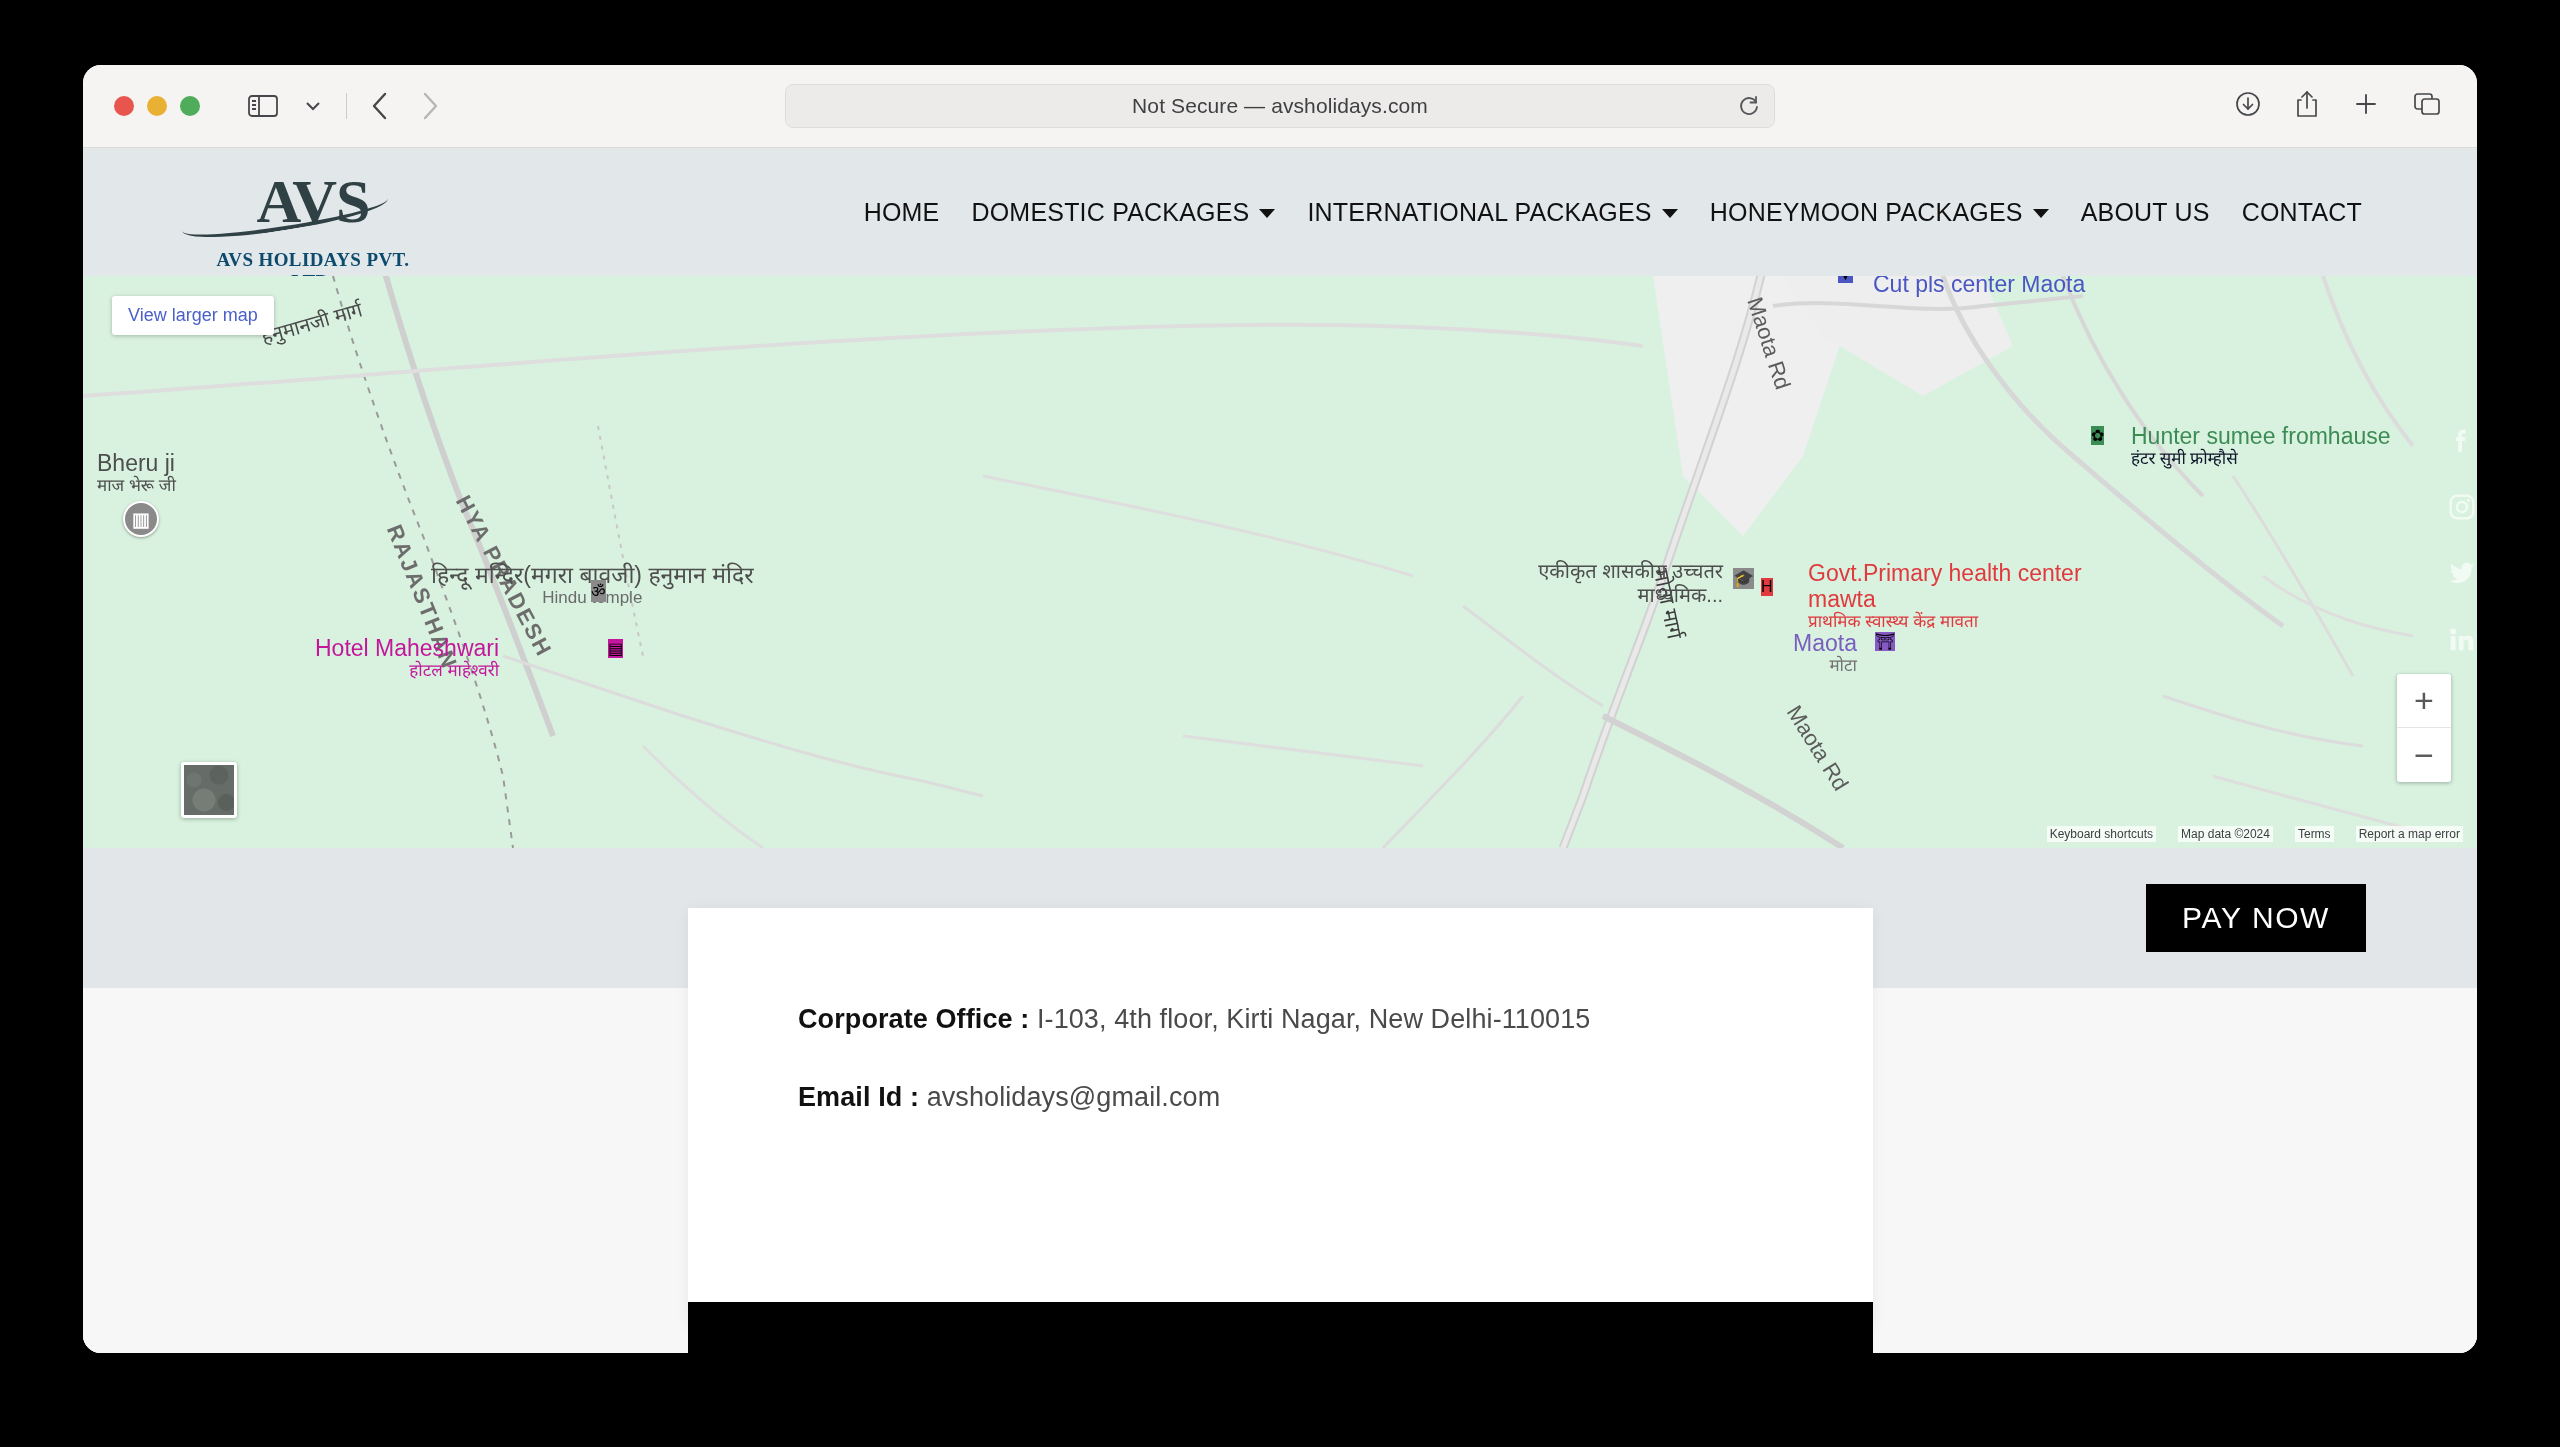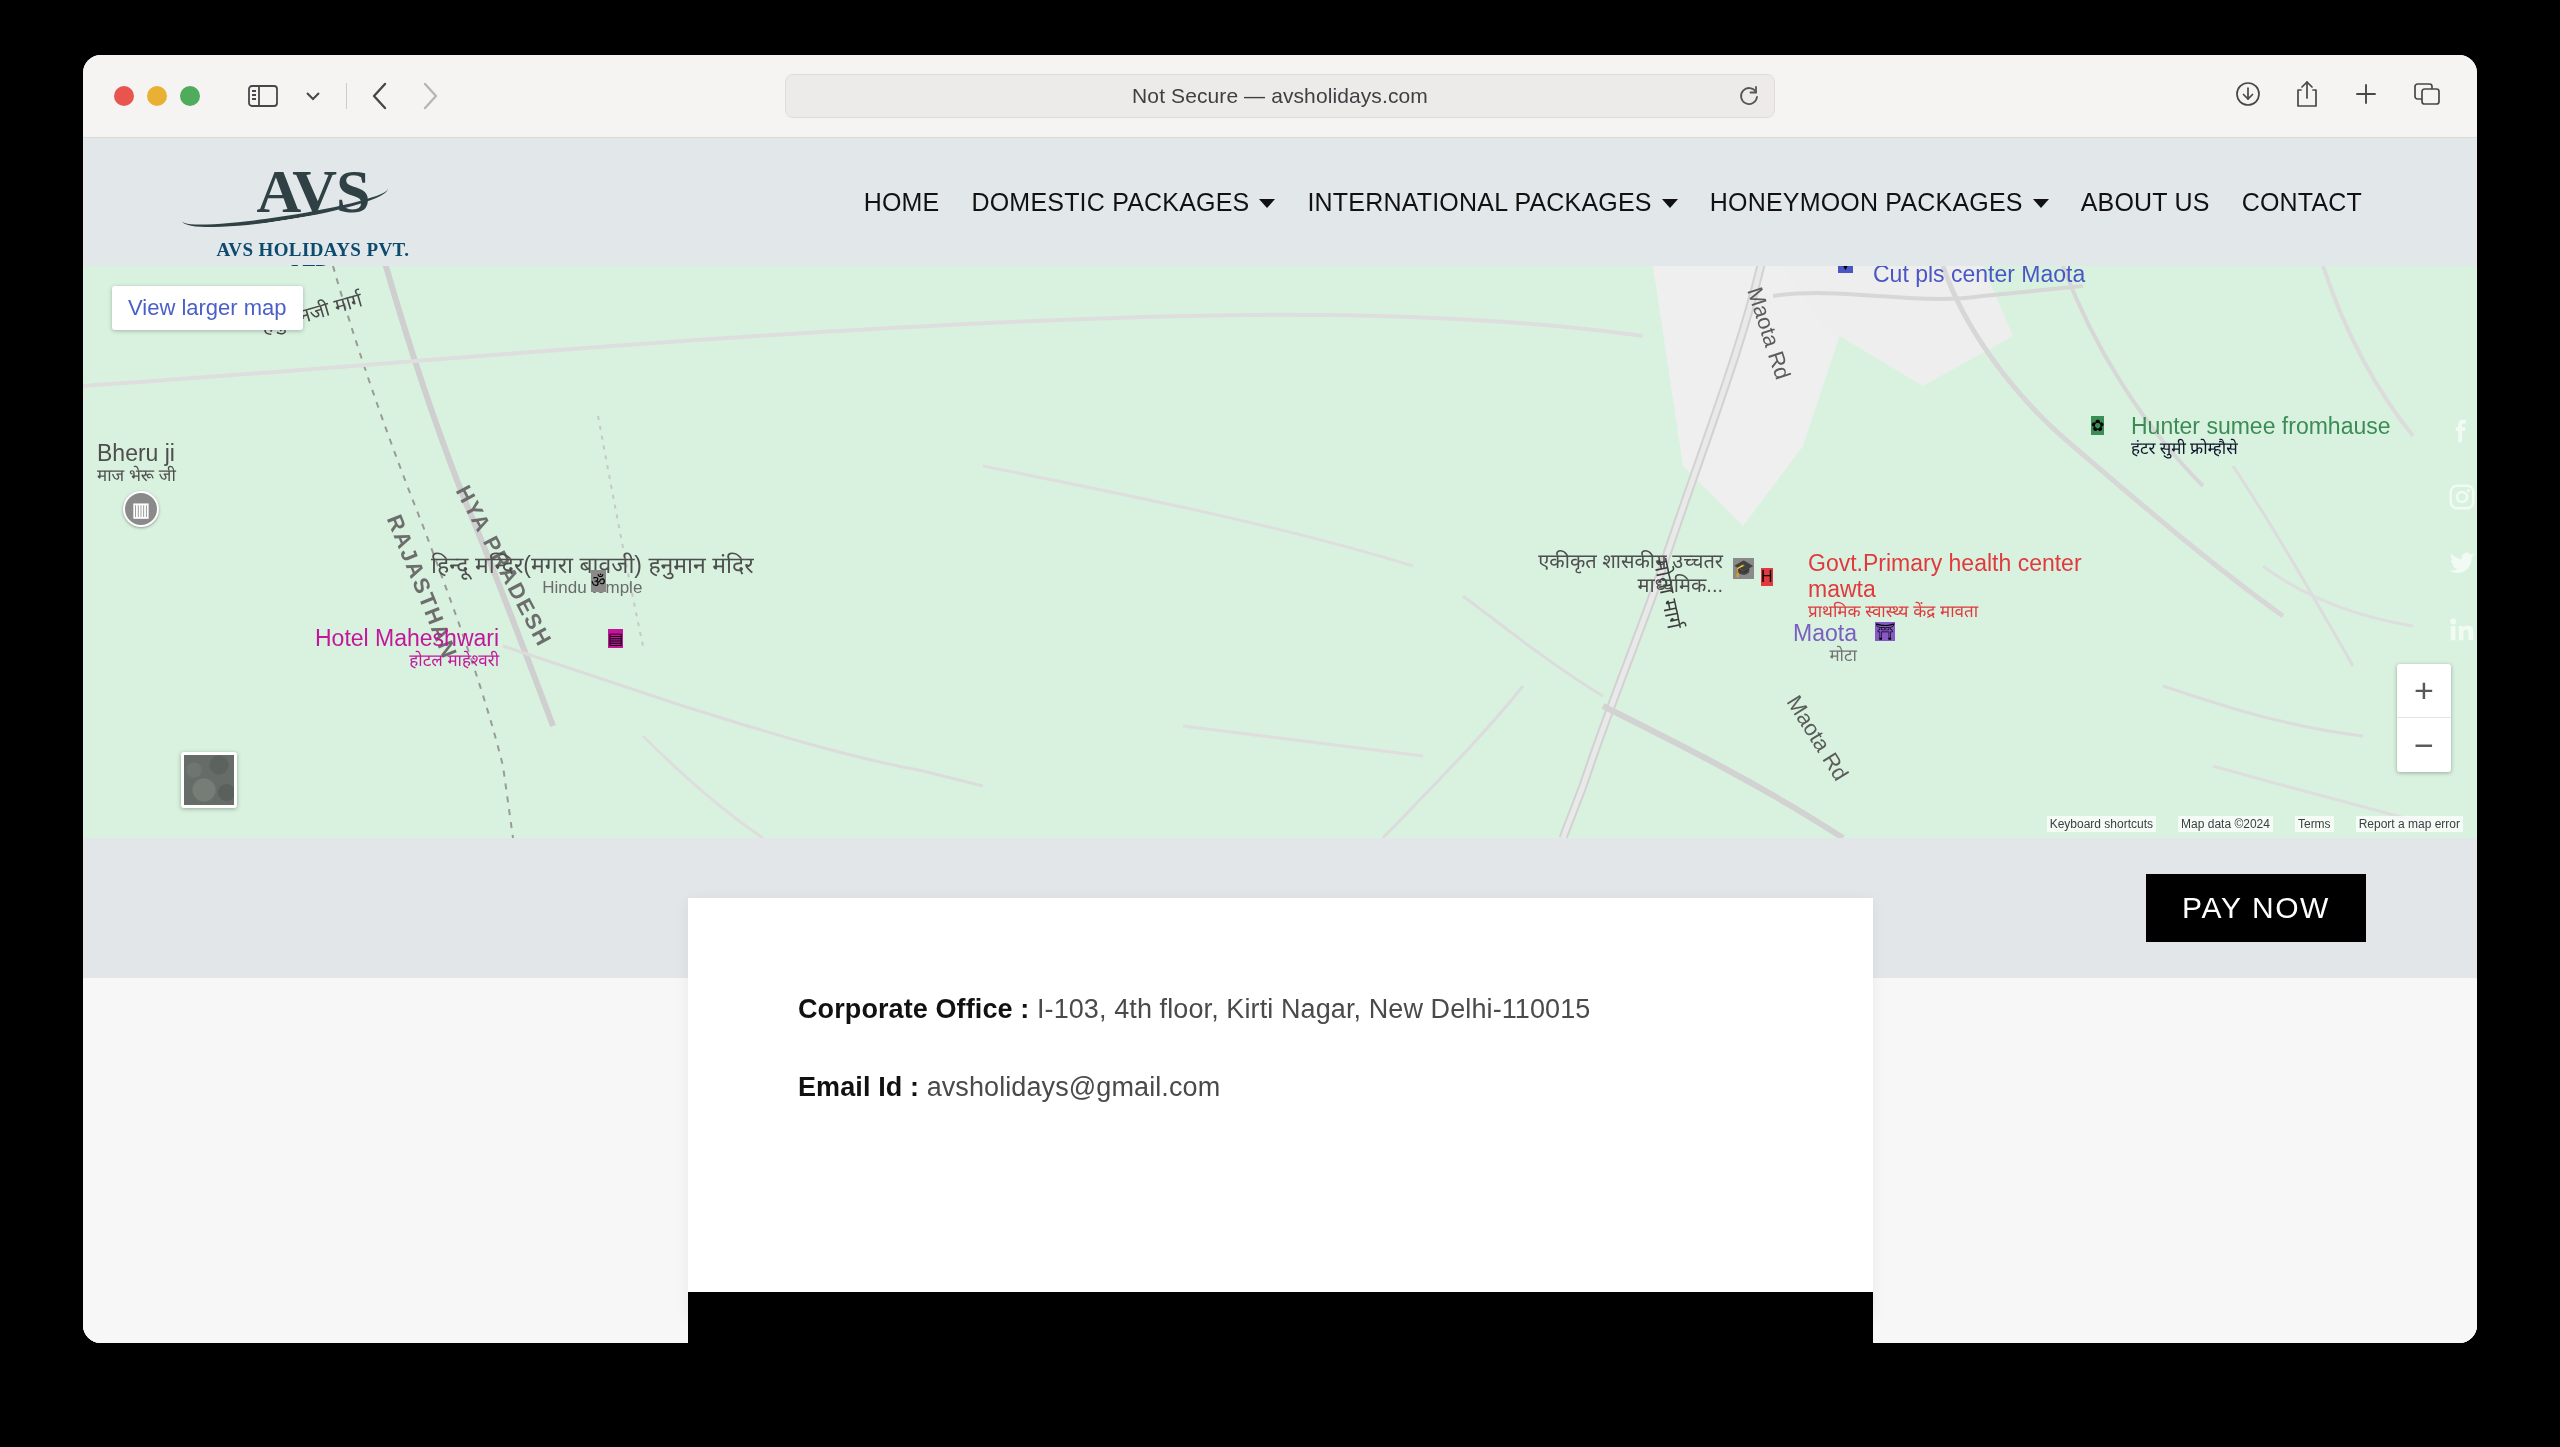--- a/index.html
+++ b/index.html
@@ -6,21 +6,21 @@
   html, body {
     width: 2560px; height: 1447px;
     background: #000;
     font-family: "Liberation Sans", sans-serif;
     overflow: hidden;
   }
 
   
   .window {
     position: absolute;
-    left: 83px; top: 55px;
+    left: 83px; top: 65px;
     width: 2394px; height: 1288px;
     background: #fff;
     border-radius: 18px;
     overflow: hidden;
     box-shadow: 0 18px 60px rgba(0,0,0,.5);
   }
 
   
   .toolbar {
     position: relative;
@@ -135,21 +135,21 @@
     overflow: hidden;
     font-family: "Liberation Sans", sans-serif;
   }
   .map svg.roads { position: absolute; inset: 0; width: 100%; height: 100%; }
 
   .view-larger {
     position: absolute; left: 29px; top: 20px;
     background: #fff;
     border-radius: 3px;
     padding: 9px 16px;
-    font-size: 22px;
+    font-size: 18px;
     color: #4a5fc8;
     box-shadow: 0 1px 4px rgba(0,0,0,.25);
     cursor: pointer;
     z-index: 6;
   }
 
   .poi { position: absolute; z-index: 4; white-space: nowrap; }
   .poi .pin {
     width: 36px; height: 36px; border-radius: 50% 50% 50% 50%;
     display: flex; align-items: center; justify-content: center;

